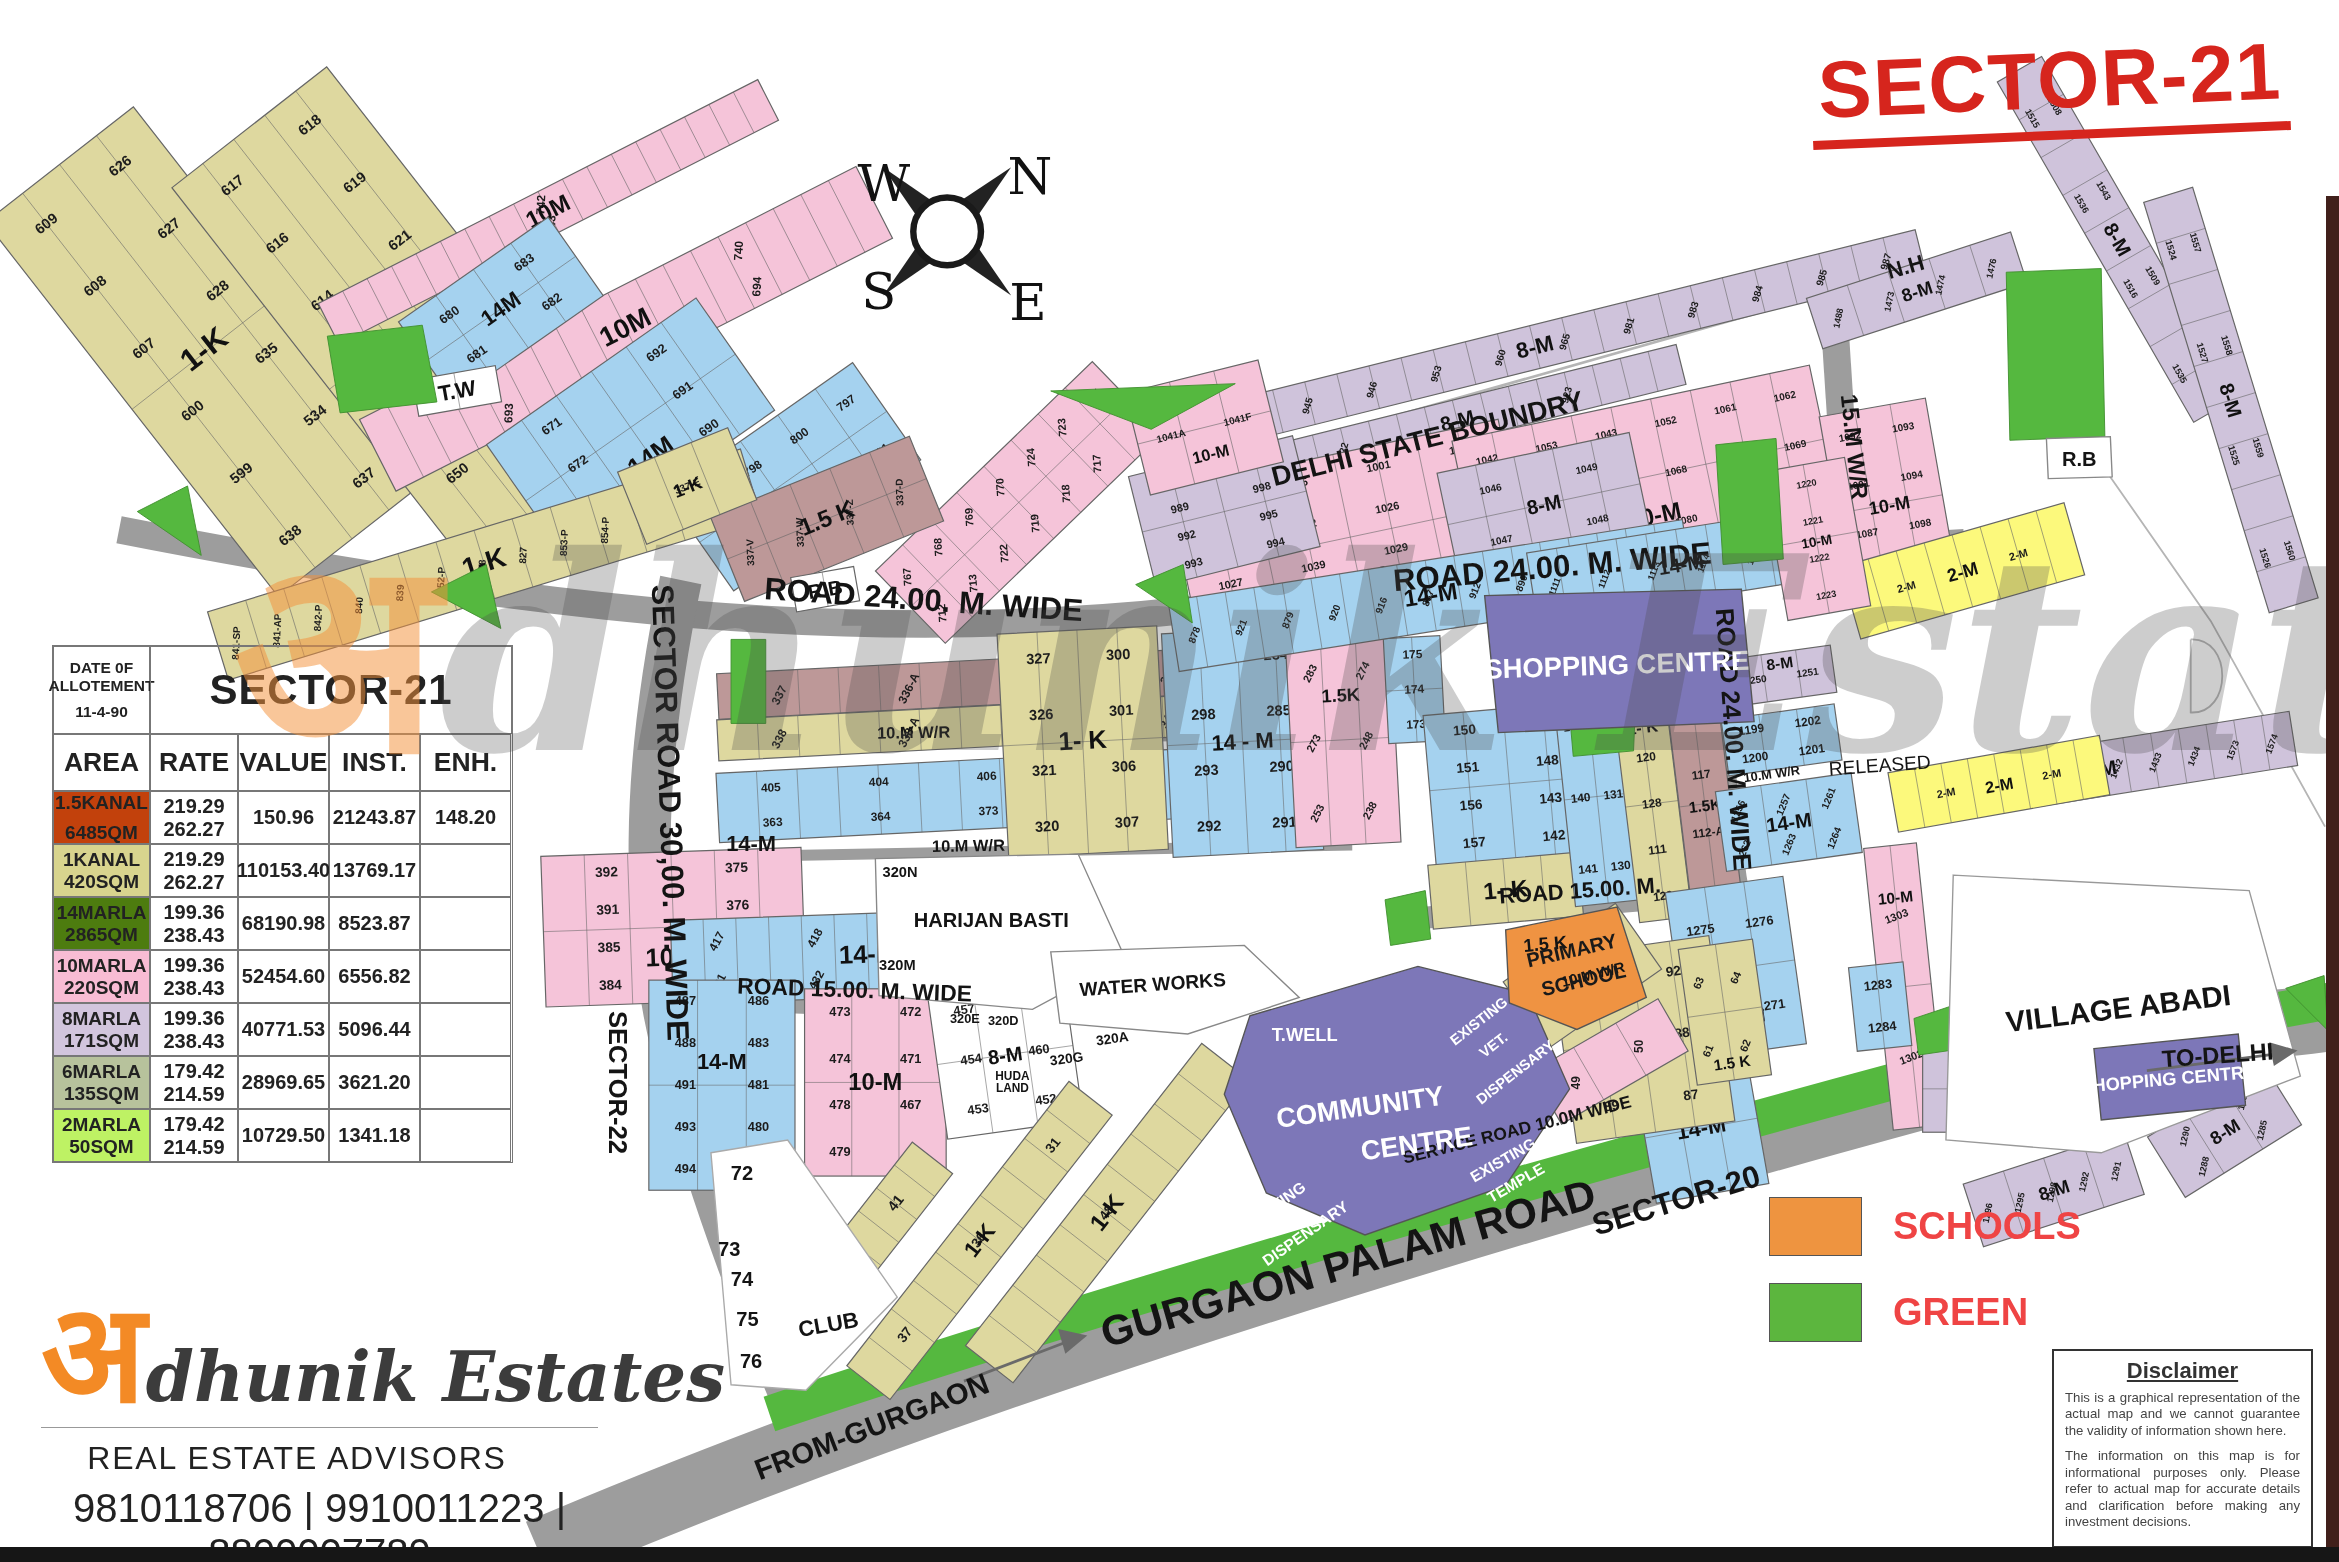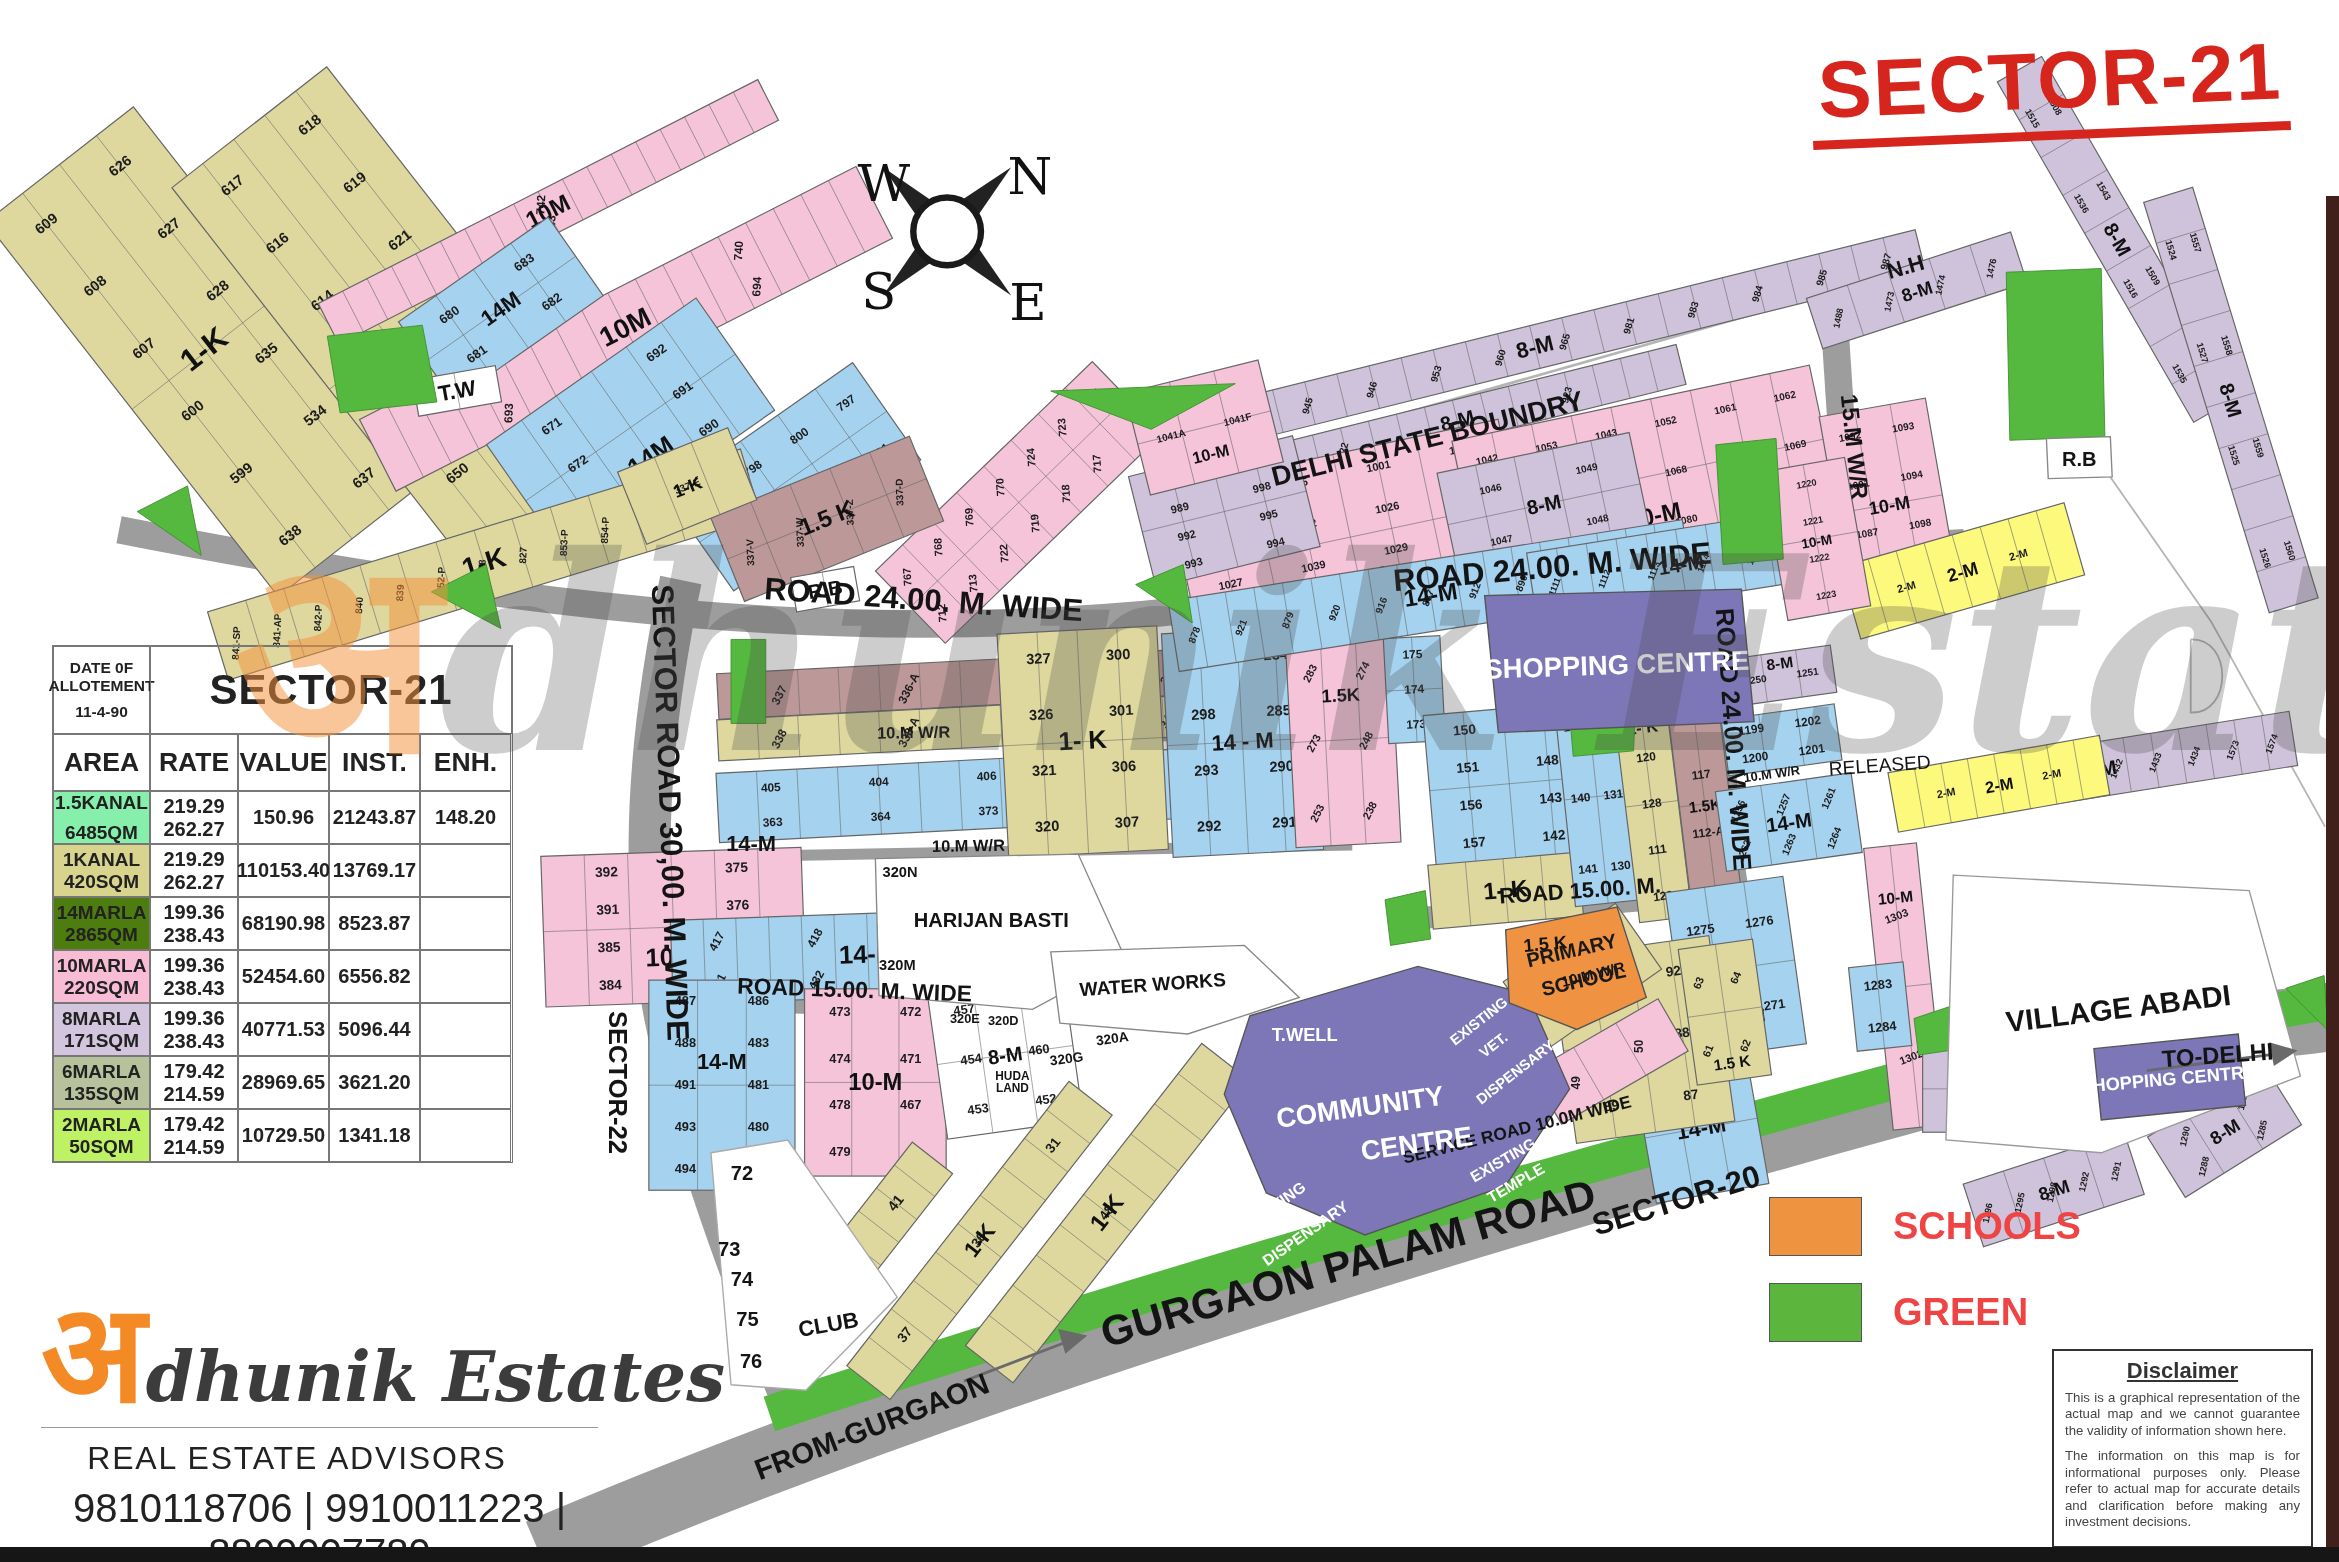--- a/index.html
+++ b/index.html
@@ -1180,21 +1180,21 @@
     </div>
     <div class="rt-row hdr2" id="table-cols">
         <div class="rt-cell c0">AREA</div>
         <div class="rt-cell c1">RATE</div>
         <div class="rt-cell c2">VALUE</div>
         <div class="rt-cell c3">INST.</div>
         <div class="rt-cell c4">ENH.</div>
       </div>
     <div id="table-rows">
         <div class="rt-row drow">
-          <div class="rt-cell c0" style="background: #86efac; gap: 8px;">
+          <div class="rt-cell c0" style="background: #c2410c; gap: 8px;">
             <span>1.5KANAL</span>
             <span>6485QM</span>
           </div>
           <div class="rt-cell c1">
             <span>219.29</span>
             <span>262.27</span>
           </div>
           <div class="rt-cell c2">
             <span>150.96</span>
           </div>

